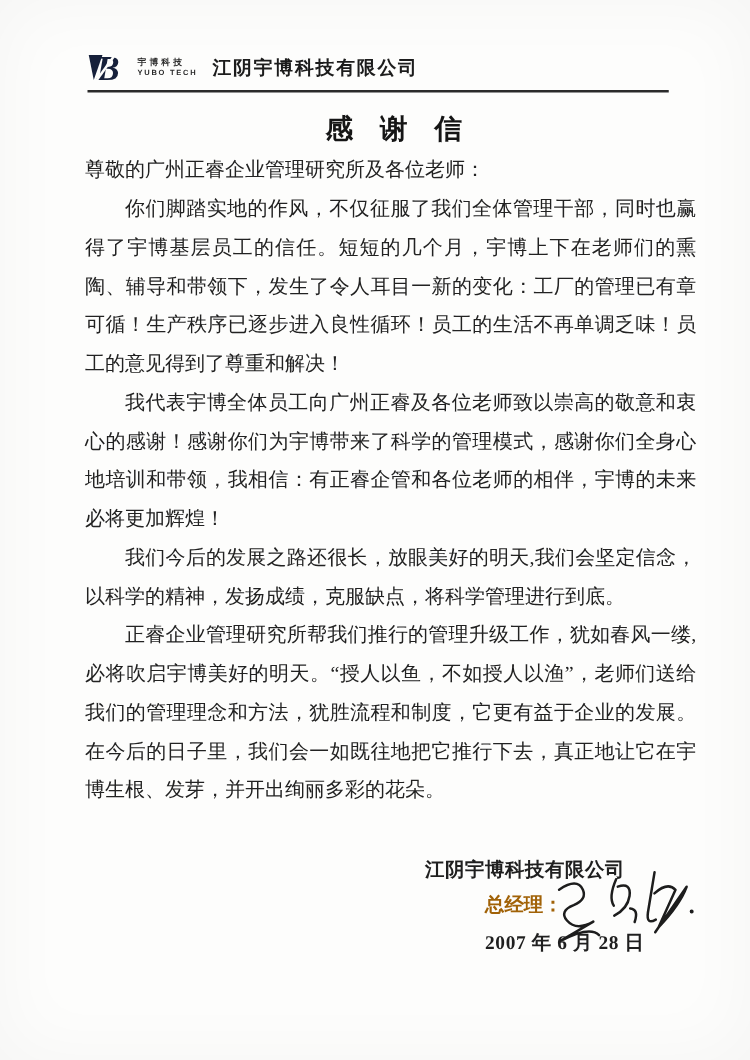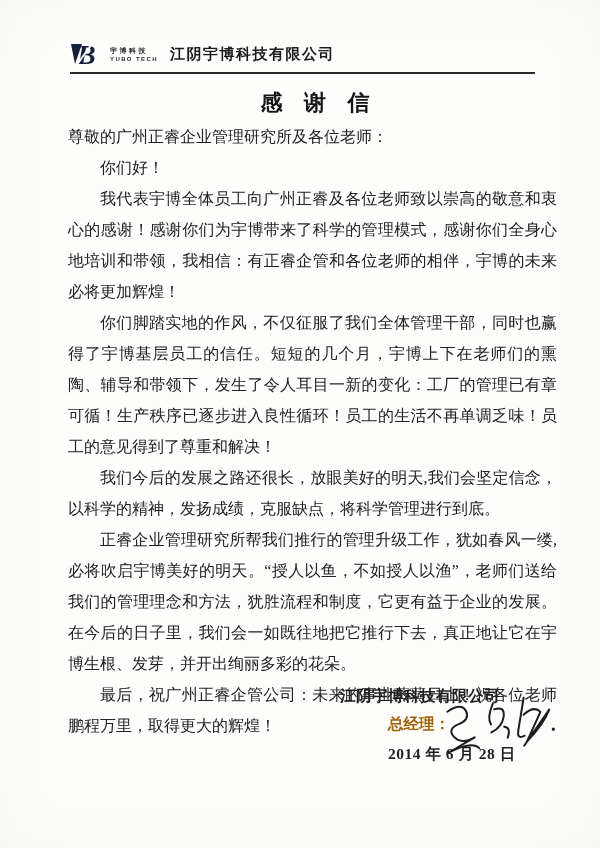--- a/index.html
+++ b/index.html
@@ -94,38 +94,36 @@
       <span class="en">YUBO TECH</span>
     </div>
     <div class="company-name">江阴宇博科技有限公司</div>
   </div>
   <div class="header-rule"></div>
 
   <div class="letter-title">感 谢 信</div>
 
   <div class="letter-body">
     <p>尊敬的广州正睿企业管理研究所及各位老师：</p>
-    <p class="indent">你们好！</p>
+    <p class="indent">你们脚踏实地的作风，不仅征服了我们全体管理干部，同时也赢得了宇博基层员工的信任。短短的几个月，宇博上下在老师们的熏陶、辅导和带领下，发生了令人耳目一新的变化：工厂的管理已有章可循！生产秩序已逐步进入良性循环！员工的生活不再单调乏味！员工的意见得到了尊重和解决！</p>
     <p class="indent">我代表宇博全体员工向广州正睿及各位老师致以崇高的敬意和衷心的感谢！感谢你们为宇博带来了科学的管理模式，感谢你们全身心地培训和带领，我相信：有正睿企管和各位老师的相伴，宇博的未来必将更加辉煌！</p>
-    <p class="indent">你们脚踏实地的作风，不仅征服了我们全体管理干部，同时也赢得了宇博基层员工的信任。短短的几个月，宇博上下在老师们的熏陶、辅导和带领下，发生了令人耳目一新的变化：工厂的管理已有章可循！生产秩序已逐步进入良性循环！员工的生活不再单调乏味！员工的意见得到了尊重和解决！</p>
     <p class="indent">我们今后的发展之路还很长，放眼美好的明天,我们会坚定信念，以科学的精神，发扬成绩，克服缺点，将科学管理进行到底。</p>
     <p class="indent">正睿企业管理研究所帮我们推行的管理升级工作，犹如春风一缕,必将吹启宇博美好的明天。“授人以鱼，不如授人以渔”，老师们送给我们的管理理念和方法，犹胜流程和制度，它更有益于企业的发展。在今后的日子里，我们会一如既往地把它推行下去，真正地让它在宇博生根、发芽，并开出绚丽多彩的花朵。</p>
-    <p class="indent">最后，祝广州正睿企管公司：未来的事业蒸蒸日上！祝各位老师鹏程万里，取得更大的辉煌！</p>
   </div>
 
   <div class="sig-company">江阴宇博科技有限公司</div>
   <div class="sig-role">总经理：</div>
 
   <svg class="sig-hand" viewBox="0 0 120 56" xmlns="http://www.w3.org/2000/svg" aria-hidden="true">
     <g fill="none" stroke="#1d1d1d" stroke-width="2" stroke-linecap="round" stroke-linejoin="round">
       <path d="M8 13 q15 -9 19 1 q3 8 -8 12 q-12 4 -6 12 q7 9 21 2 l-27 14 q24 -11 31 -3"></path>
       <path d="M54 7 q-7 14 -3 21"></path>
       <path d="M55 13 q11 -3 9 8 q-2 10 -13 15"></path>
       <path d="M64 31 q7 1 3 11"></path>
       <path d="M85 3 l-7 32 q-2 10 6 6"></path>
       <path d="M84 20 q11 -9 17 -2 l-15 29 q18 -17 24 -31 l-27 35"></path>
       <circle cx="113" cy="36" r="1.6" fill="#1d1d1d" stroke="none"></circle>
     </g>
   </svg>
 
-  <div class="sig-date">2014 年 6 月 28 日</div>
+  <div class="sig-date">2007 年 6 月 28 日</div>
 
 </div>
 
 </body></html>

